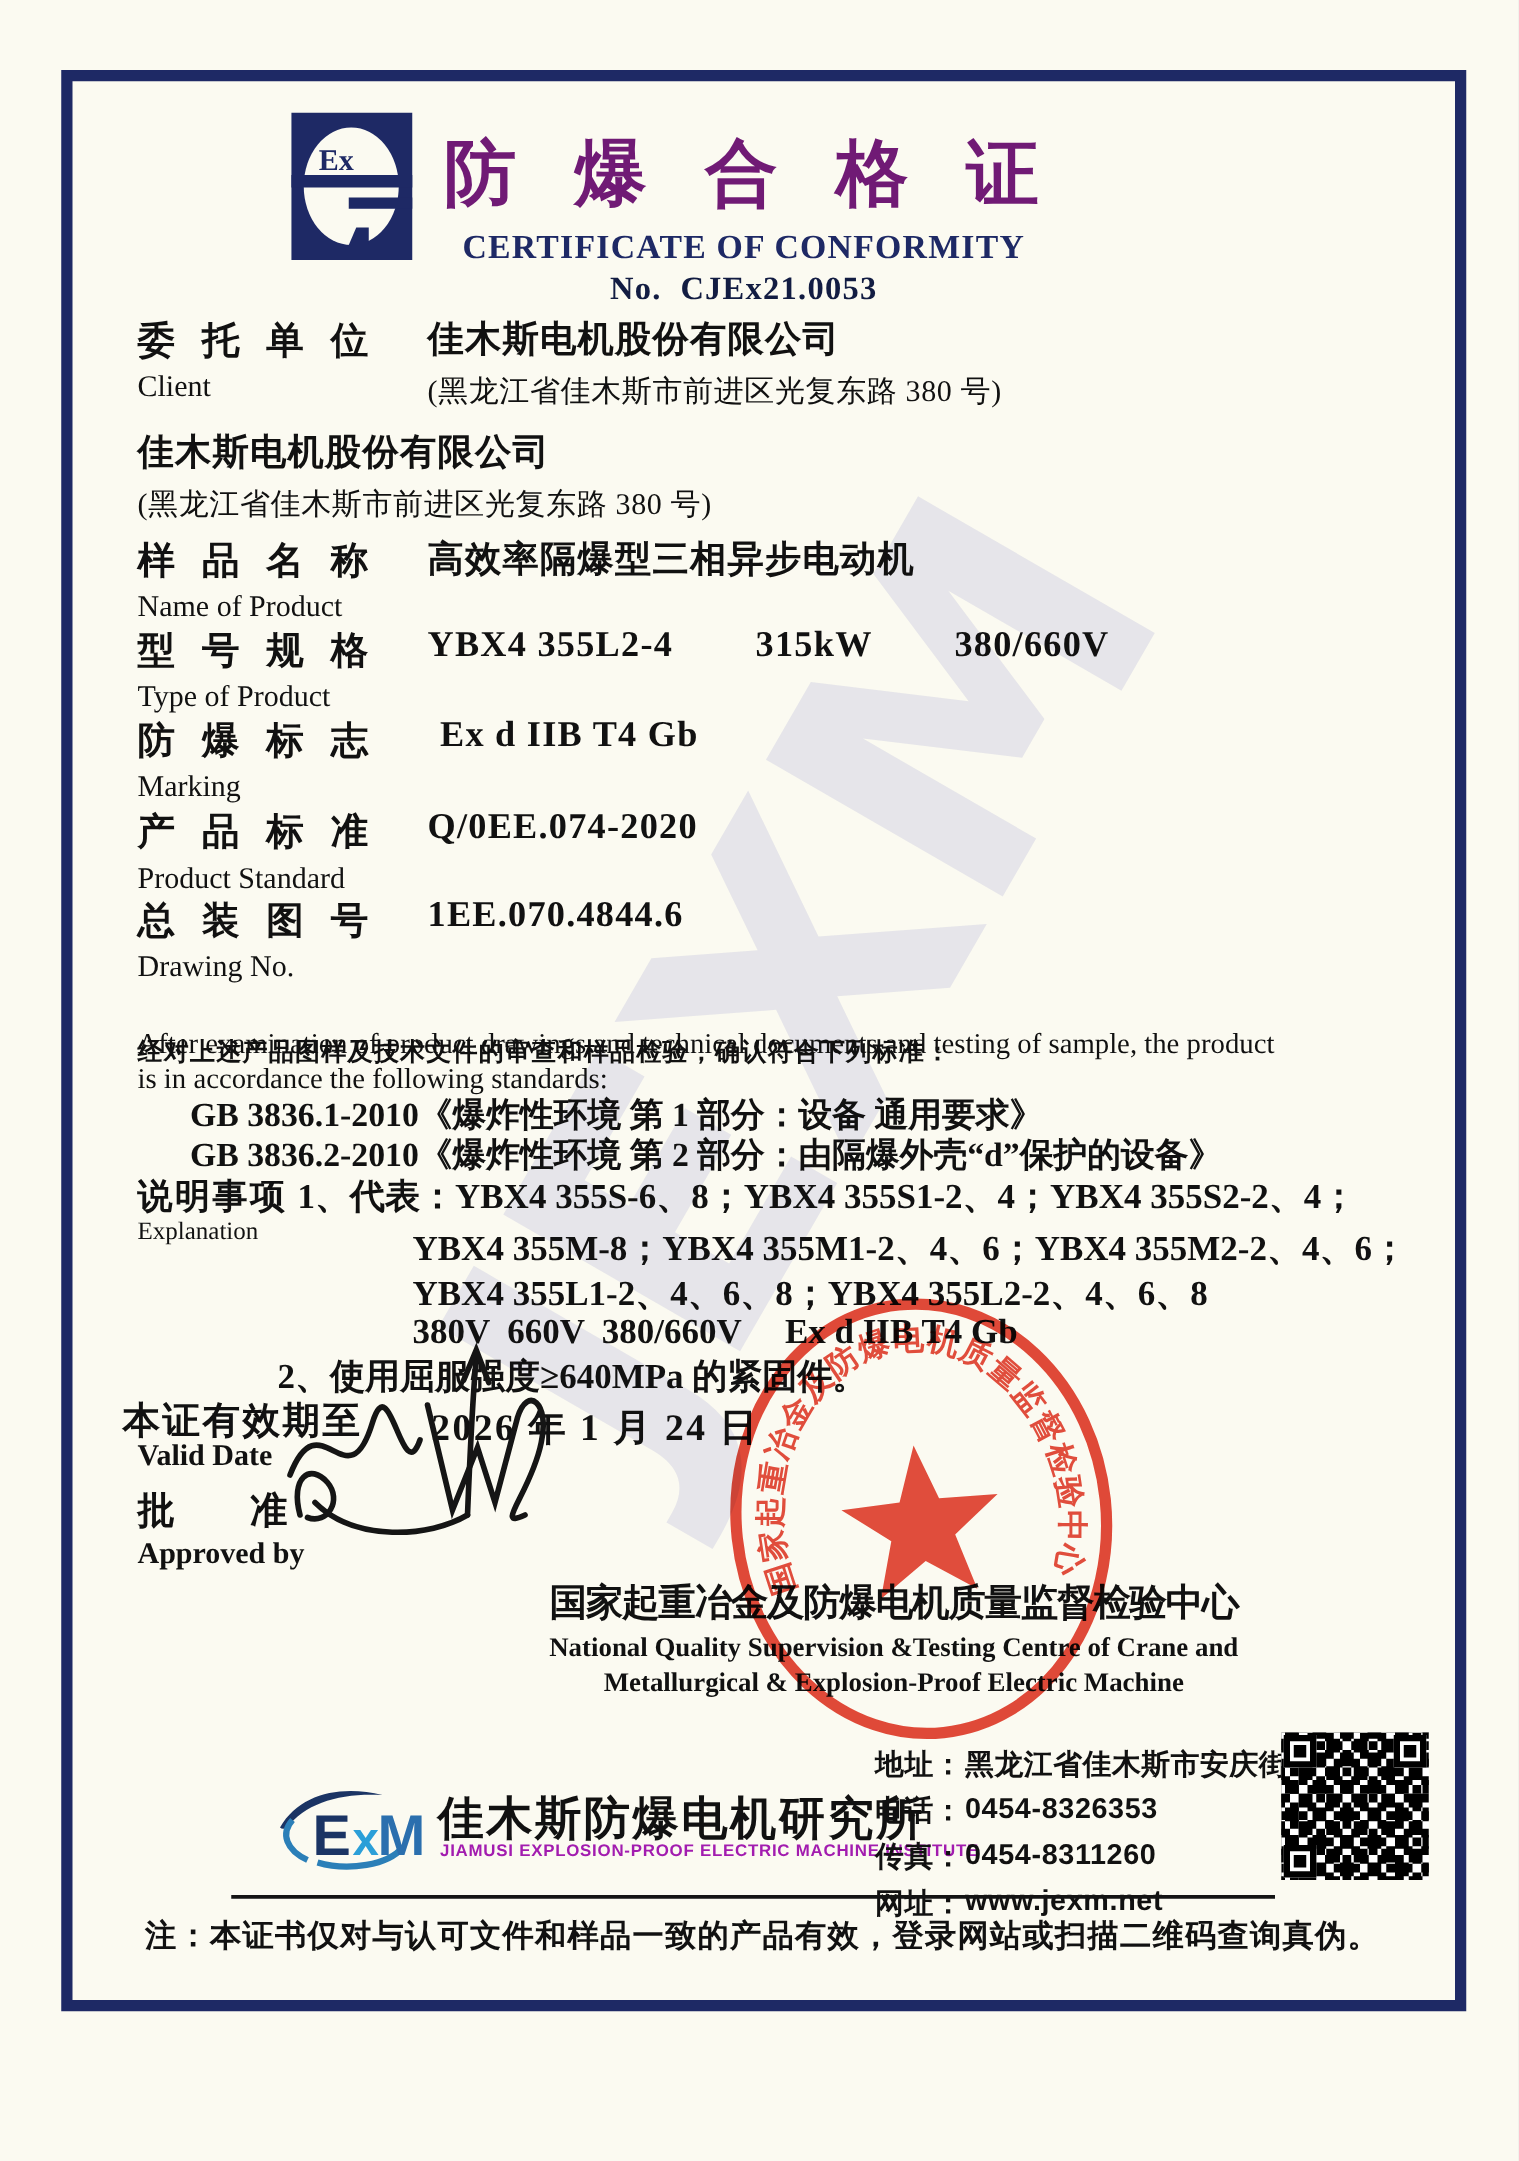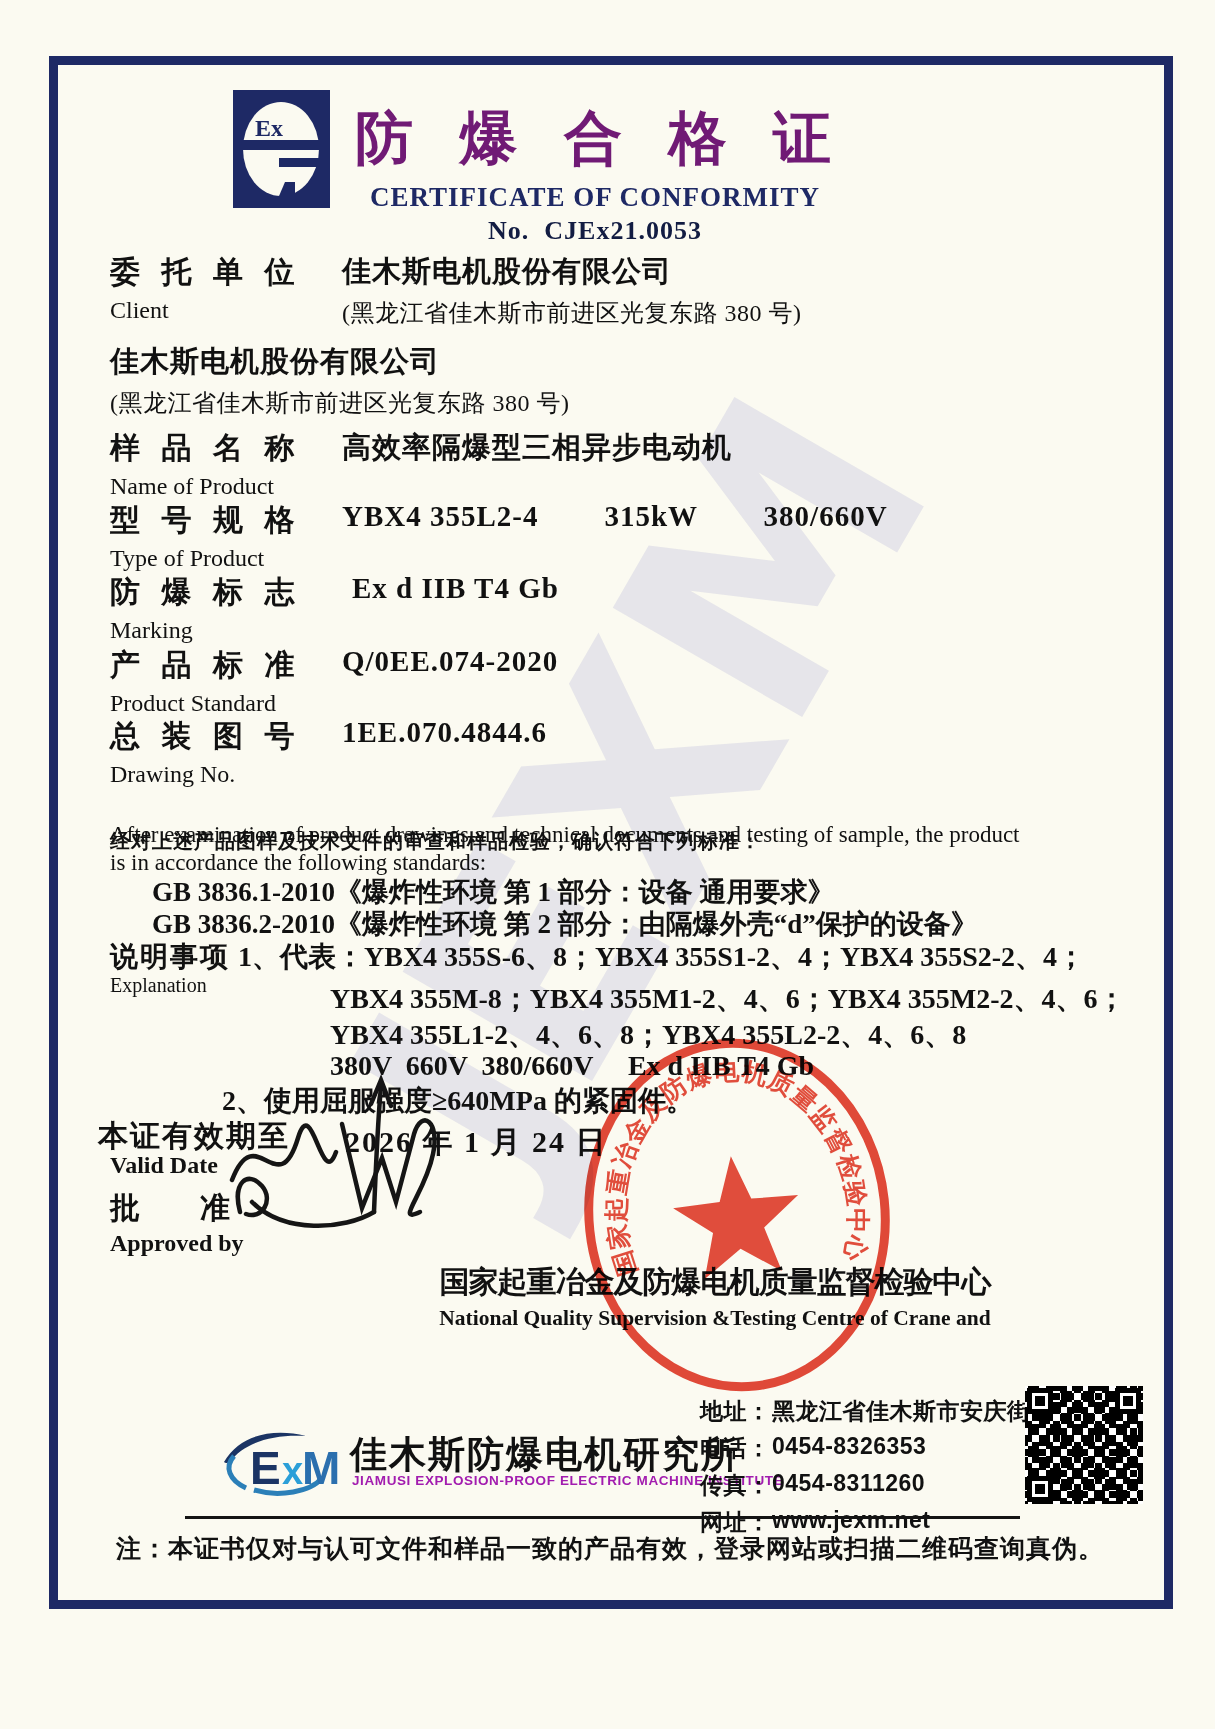--- a/index.html
+++ b/index.html
@@ -194,20 +194,21 @@
       <path d="M152 150 C 154 100, 156 58, 159 24"></path>
       <path d="M149 42 L159 18 L169 44"></path>
       <path d="M120 62 L140 146 L160 96 L174 140 L192 72 C 200 46, 218 60, 211 92 C 203 132, 172 162, 198 150"></path>
       <path d="M18 150 C 10 120, 26 108, 40 124 C 52 138, 40 158, 24 152"></path>
     </g>
   </svg>
 
   <div class="authority">
     <div class="auth-cn">国家起重冶金及防爆电机质量监督检验中心</div>
     <div class="auth-en">National Quality Supervision &amp;Testing Centre of Crane and</div>
+    <div class="auth-en">Metallurgical &amp; Explosion-Proof Electric Machine</div>
   </div>
 
   <svg class="stamp" width="330" height="370" viewBox="0 0 330 370">
     <defs>
       <path id="stampArc" d="M 59.7 231.5 A 112 136 0 1 1 270.3 231.5" fill="none"></path>
     </defs>
     <ellipse cx="165" cy="185" rx="148" ry="172" fill="none" stroke="#e0301e" stroke-width="9" opacity="0.92"></ellipse>
     <polygon points="165,126 180.9,170.2 227.8,171.6 190.7,200.3 203.8,245.4 165,219 126.2,245.4 139.3,200.3 102.2,171.6 149.1,170.2" fill="#e0301e" opacity="0.9"></polygon>
     <text font-size="25" font-weight="bold" fill="#e0301e" opacity="0.9" letter-spacing="1" font-family="Liberation Serif, DejaVu Serif, serif">
       <textPath href="#stampArc">国家起重冶金及防爆电机质量监督检验中心</textPath>

